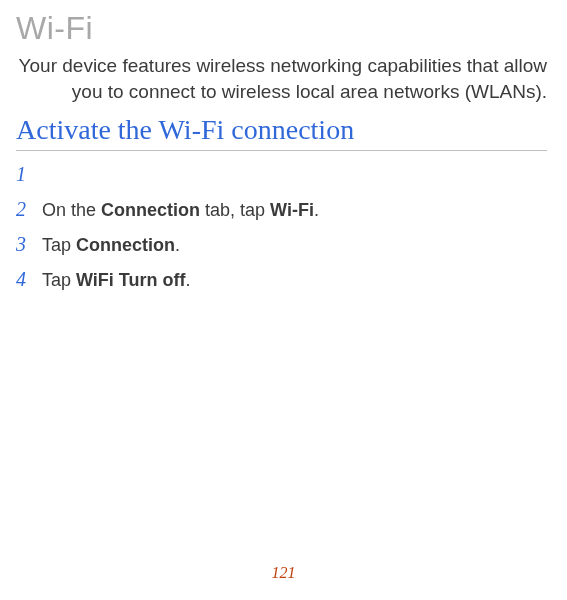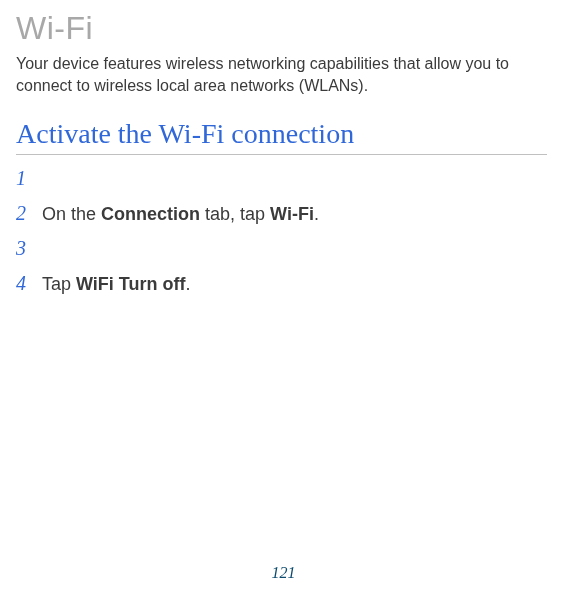--- a/index.html
+++ b/index.html
@@ -17,25 +17,26 @@
       position: relative;
     }
     .section-title {
       font-size: 32px;
       color: #a8a8a8;
       font-weight: normal;
       margin-bottom: 6px;
       letter-spacing: 0.5px;
     }
     .intro-text {
-      font-size: 16px;
+      font-size: 19px;
       color: #3b3b3b;
       line-height: 1.35;
-      margin-bottom: 22px;
+      margin-bottom: 10px;
       font-weight: normal;
+      text-align: right;
     }
     .subsection-title {
       font-size: 28px;
       color: #3068d9;
       font-family: Georgia, 'Times New Roman', serif;
       font-weight: normal;
       margin-bottom: 4px;
     }
     .divider {
       border: none;
@@ -63,21 +64,21 @@
     .bold {
       font-weight: bold;
     }
     .page-number {
       position: absolute;
       bottom: 18px;
       left: 50%;
       transform: translateX(-50%);
       font-family: Georgia, 'Times New Roman', serif;
       font-style: italic;
-      color: #0c4a6e;
+      color: #c2410c;
       font-size: 16px;
     }
   </style>
 </head>
 <body>
 
 <h1 class="section-title">Wi-Fi</h1>
 
 <p class="intro-text">Your device features wireless networking capabilities that allow you to connect to wireless local area networks (WLANs).</p>
 
@@ -91,20 +92,23 @@
 
 <div class="step">
   <span class="step-number">2</span>
   <span class="step-text">
     <span>On the </span><span class="bold">Connection</span><span> tab, tap </span><span class="bold">Wi-Fi</span><span>.</span>
   </span>
 </div>
 
 <div class="step">
   <span class="step-number">3</span>
+  <span class="step-text">
+    <span>Tap </span><span class="bold">Connection</span><span>.</span>
+  </span>
 </div>
 
 <div class="step">
   <span class="step-number">4</span>
   <span class="step-text">
     <span>Tap </span><span class="bold">WiFi Turn off</span><span>.</span>
   </span>
 </div>
 
 <div class="page-number">121</div>

